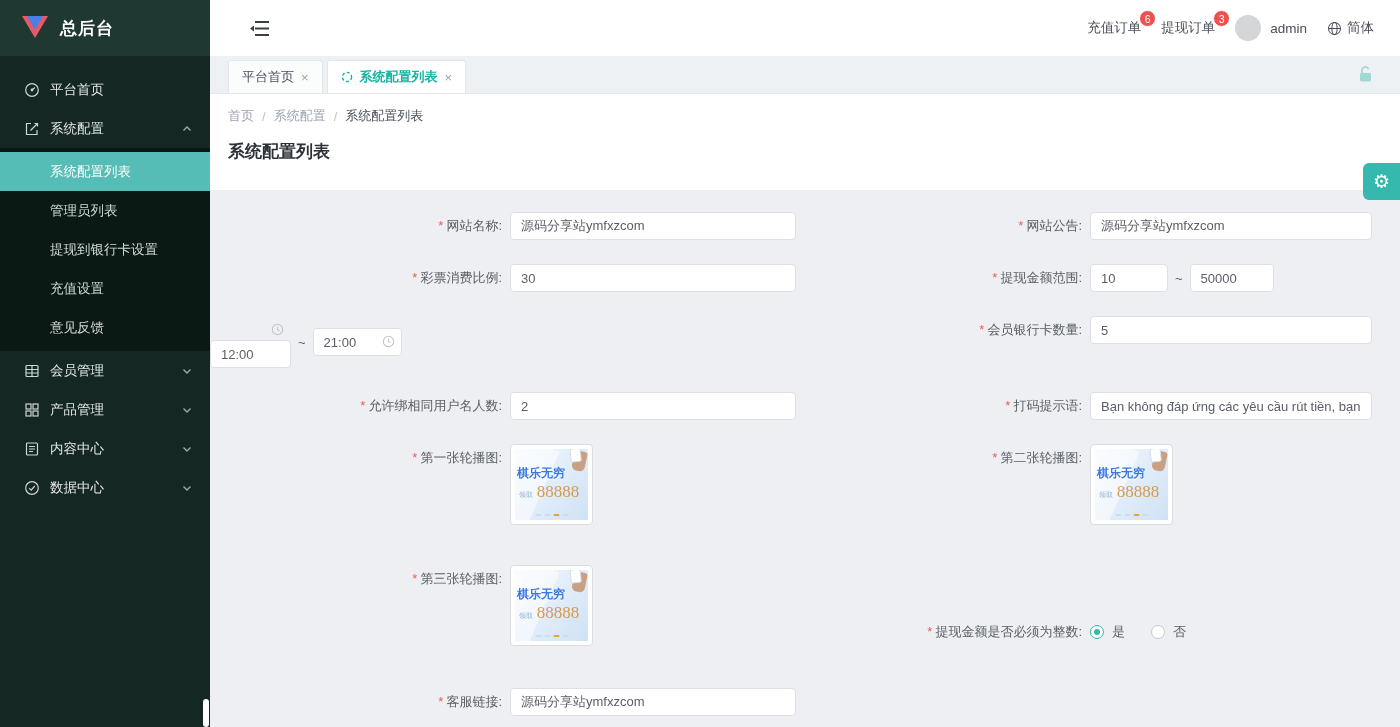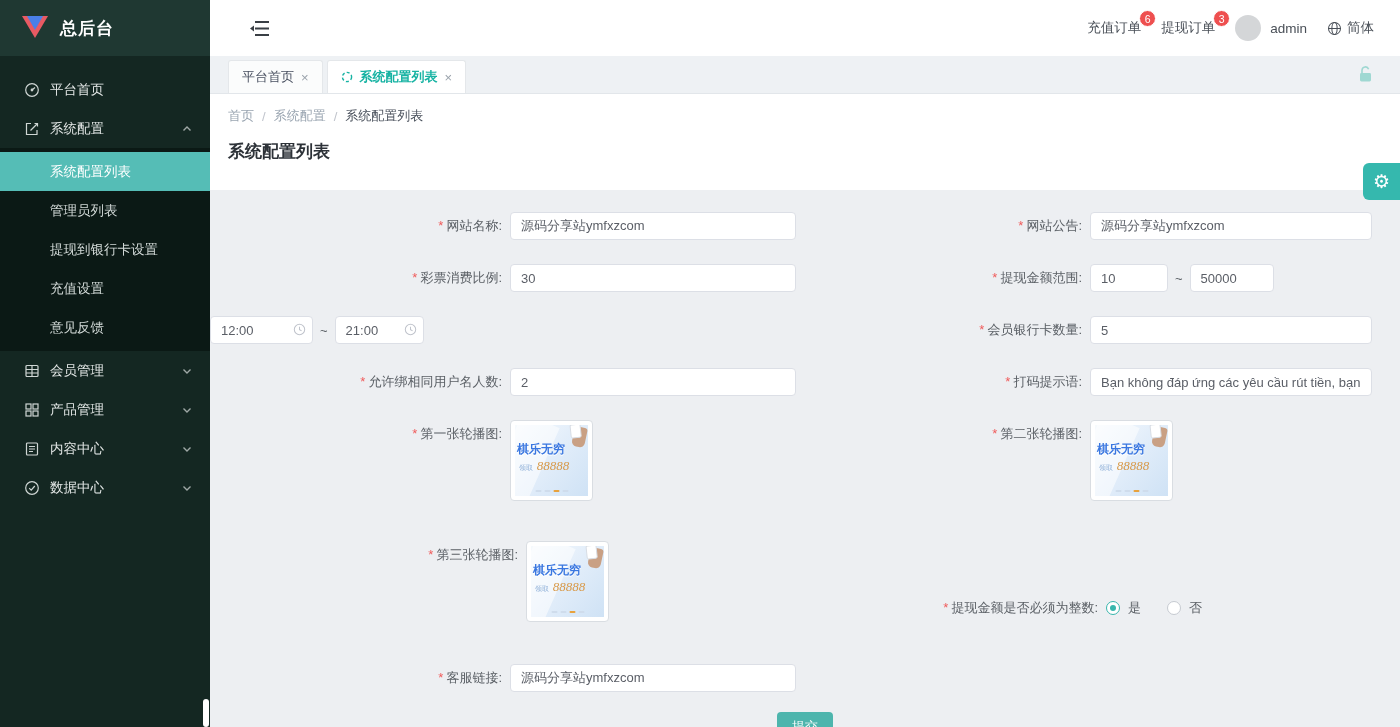--- a/index.html
+++ b/index.html
@@ -73,21 +73,21 @@
   
   .thumb { width:83px; height:81px; border:1px solid #d9dde2; border-radius:4px; background:#fff; padding:4px; cursor:pointer; }
   .mini-banner { width:100%; height:100%; position:relative; overflow:hidden;
     background:linear-gradient(130deg,#f6fafd 0%,#e3eefa 45%,#cfe2f5 100%); }
   .mini-banner:before { content:""; position:absolute; left:-18px; top:-10px; width:40px; height:120px;
     background:rgba(255,255,255,.55); transform:rotate(24deg); }
   .mb-title { position:absolute; left:2px; top:16px; font-size:12px; font-weight:bold; color:#3a77e0;
     letter-spacing:0; white-space:nowrap; text-shadow:0 1px 0 #fff; }
   .mb-sub { position:absolute; left:4px; top:33px; white-space:nowrap; }
   .mb-sub .pre { font-size:7px; color:#8fb0d8; }
-  .mb-sub .num { font-size:13px; font-style:italic; color:#d89a4a; font-family:"Liberation Serif","DejaVu Serif",serif; }
+  .mb-sub .num { font-size:17px; color:#d89a4a; font-family:"Liberation Serif","DejaVu Serif",serif; }
   .mb-hand { position:absolute; right:2px; top:2px; width:13px; height:20px; background:#c9a084;
     border-radius:3px 3px 5px 5px; transform:rotate(12deg); }
   .mb-hand:before { content:""; position:absolute; left:-4px; top:-2px; width:9px; height:12px;
     background:#fff; border:1px solid #d8dde4; border-radius:2px; transform:rotate(-18deg); }
   .mb-dots { position:absolute; bottom:4px; left:50%; transform:translateX(-50%); display:flex; gap:3px; }
   .mb-dots i { width:6px; height:2.5px; border-radius:2px; background:#cfdcec; }
   .mb-dots i.on { background:#e8a23c; }
   
   .radio-group { display:flex; align-items:center; gap:26px; }
   .radio-opt { display:flex; align-items:center; gap:8px; cursor:pointer; color:#5b6066; }
@@ -310,21 +310,21 @@
         <span class="flabel"><span class="req">*</span><span>提现金额范围:</span></span>
         <input class="inp" style="width: 78px;" value="10">
         <span class="tilde">~</span>
         <input class="inp" style="width: 84px;" value="50000">
       </div>
     </div>
 
     <div class="frow">
       <div class="cell-l">
         <span class="time-box">
-          <input class="inp" style="width: 103px;" value="12:00">
+          <input class="inp" style="width: 81px; margin-top: 24px;" value="12:00">
           <span class="time-ic">
             <svg width="13" height="13" viewBox="0 0 14 14" fill="none" stroke="currentColor" stroke-width="1.1">
                 <circle cx="7" cy="7" r="5.6"></circle>
                 <path d="M7 4v3.2l2.2 1.2"></path>
               </svg>
             </span>
         </span>
         <span class="tilde">~</span>
         <span class="time-box">
           <input class="inp" style="width: 89px;" value="21:00">
@@ -381,21 +381,21 @@
                 <i></i>
                 <i></i>
                 <i class="on"></i>
                 <i></i>
               </span>
           </div>
         </div>
       </div>
     </div>
 
-    <div class="frow cells-top" style="margin-bottom:42px;padding-left:16px;">
+    <div class="frow cells-top" style="margin-bottom:42px;">
       <div class="cell-l" style="align-items:flex-start;">
         <span class="flabel"><span class="req">*</span><span>第三张轮播图:</span></span>
         <div class="thumb">
           <div class="mini-banner">
             <span class="mb-hand"></span>
             <span class="mb-title">棋乐无穷</span>
             <span class="mb-sub"><span class="pre">领取</span> <span class="num">88888</span></span>
             <span class="mb-dots">
                 <i></i>
                 <i></i>

